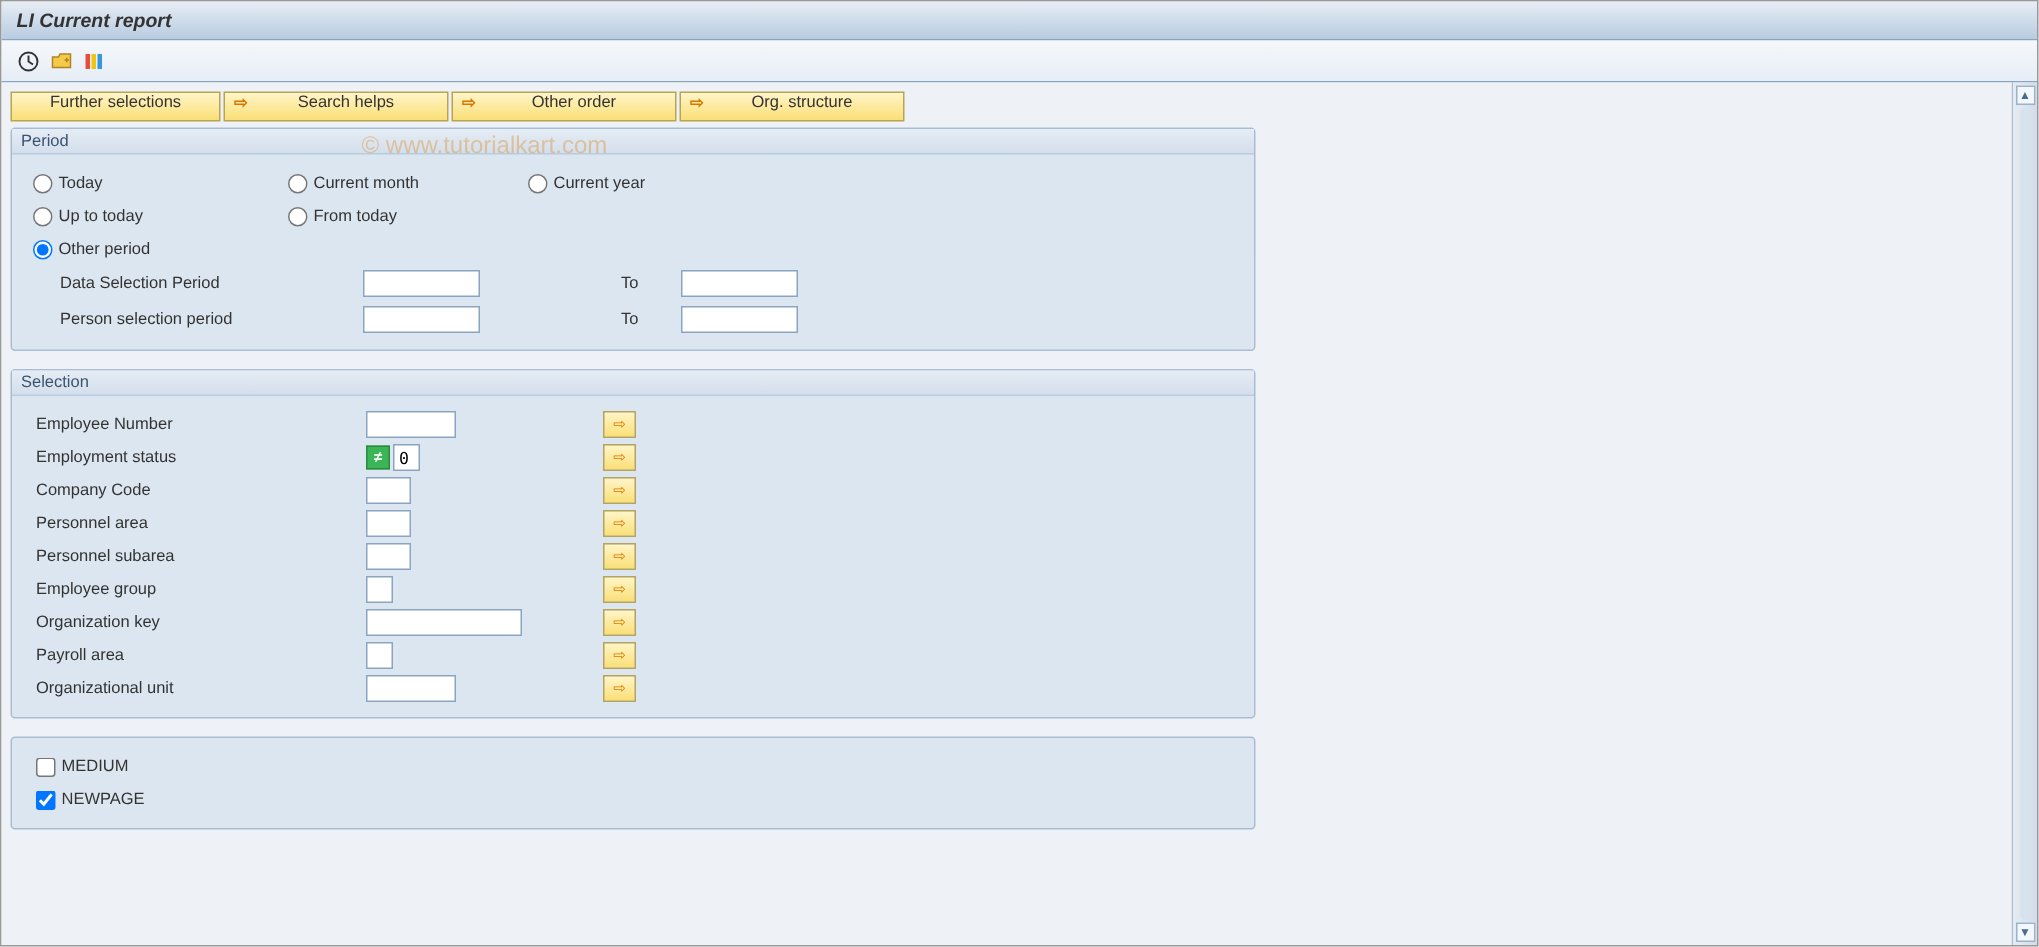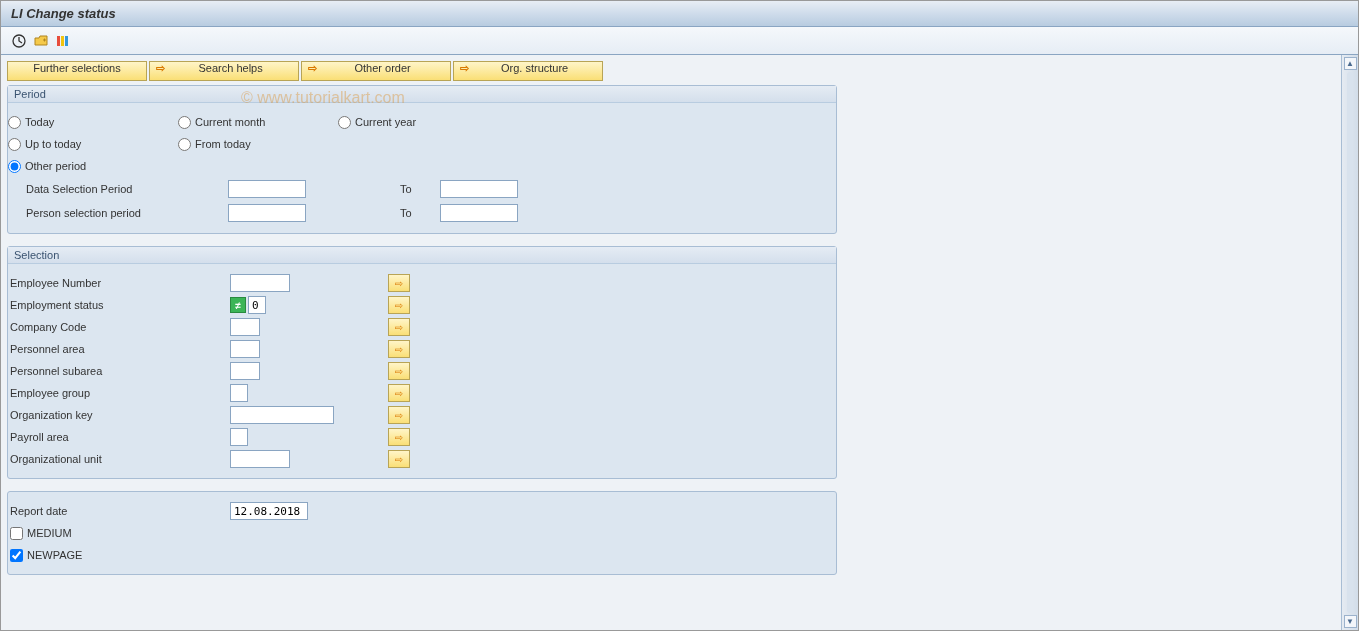--- a/index.html
+++ b/index.html
@@ -79,21 +79,21 @@
       width: 830px;
       border-radius: 3px;
     }
     .group-title {
       padding: 2px 6px;
       font-size: 11px;
       color: #3a5370;
       border-bottom: 1px solid #b8cce0;
       background: linear-gradient(to bottom, #e5ecf4, #d4dfec);
     }
-    .group-body { padding: 8px 0; }
+    .group-body { padding: 8px 14px; }
     
     .radio-row { display: flex; align-items: center; height: 22px; }
     .radio-col1 { width: 170px; display: flex; align-items: center; gap: 4px; }
     .radio-col2 { width: 160px; display: flex; align-items: center; gap: 4px; }
     .radio-col3 { display: flex; align-items: center; gap: 4px; }
     
     .field-row { display: flex; align-items: center; height: 24px; }
     .field-label { width: 220px; padding-left: 18px; color: #333; }
     .text-input {
       height: 18px;
@@ -148,21 +148,21 @@
       z-index: 10;
       text-align: right;
     }
     
     .clock-icon svg, .folder-icon svg, .bars-icon svg { display: block; }
   </style>
 </head>
 <body>
 
 <div class="title-bar">
-  <span class="title-text">LI Change status</span>
+  <span class="title-text">LI Current report</span>
 </div>
 
 <div class="toolbar">
   <span class="toolbar-icon clock-icon">
     <svg width="16" height="16" viewBox="0 0 16 16">
         <circle cx="8" cy="8" r="6" fill="none" stroke="#333" stroke-width="1.3"></circle>
         <path d="M8 4 L8 8 L11 10" stroke="#333" stroke-width="1.3" fill="none"></path>
       </svg>
   </span>
   <span class="toolbar-icon folder-icon">
@@ -333,24 +333,20 @@
             </span>
           <span class="multi-btn sel-multi">
               <span class="arr">⇨</span>
             </span>
         </div>
       </div>
     </div>
 
     <div class="group">
       <div class="group-body">
-        <div class="sel-row">
-          <span class="sel-label">Report date</span>
-          <input class="text-input w80" value="12.08.2018" style="">
-        </div>
         <div class="check-row">
           <input type="checkbox" style="">
           <label>MEDIUM</label>
         </div>
         <div class="check-row">
           <input type="checkbox" checked="" style="">
           <label>NEWPAGE</label>
         </div>
       </div>
     </div>

